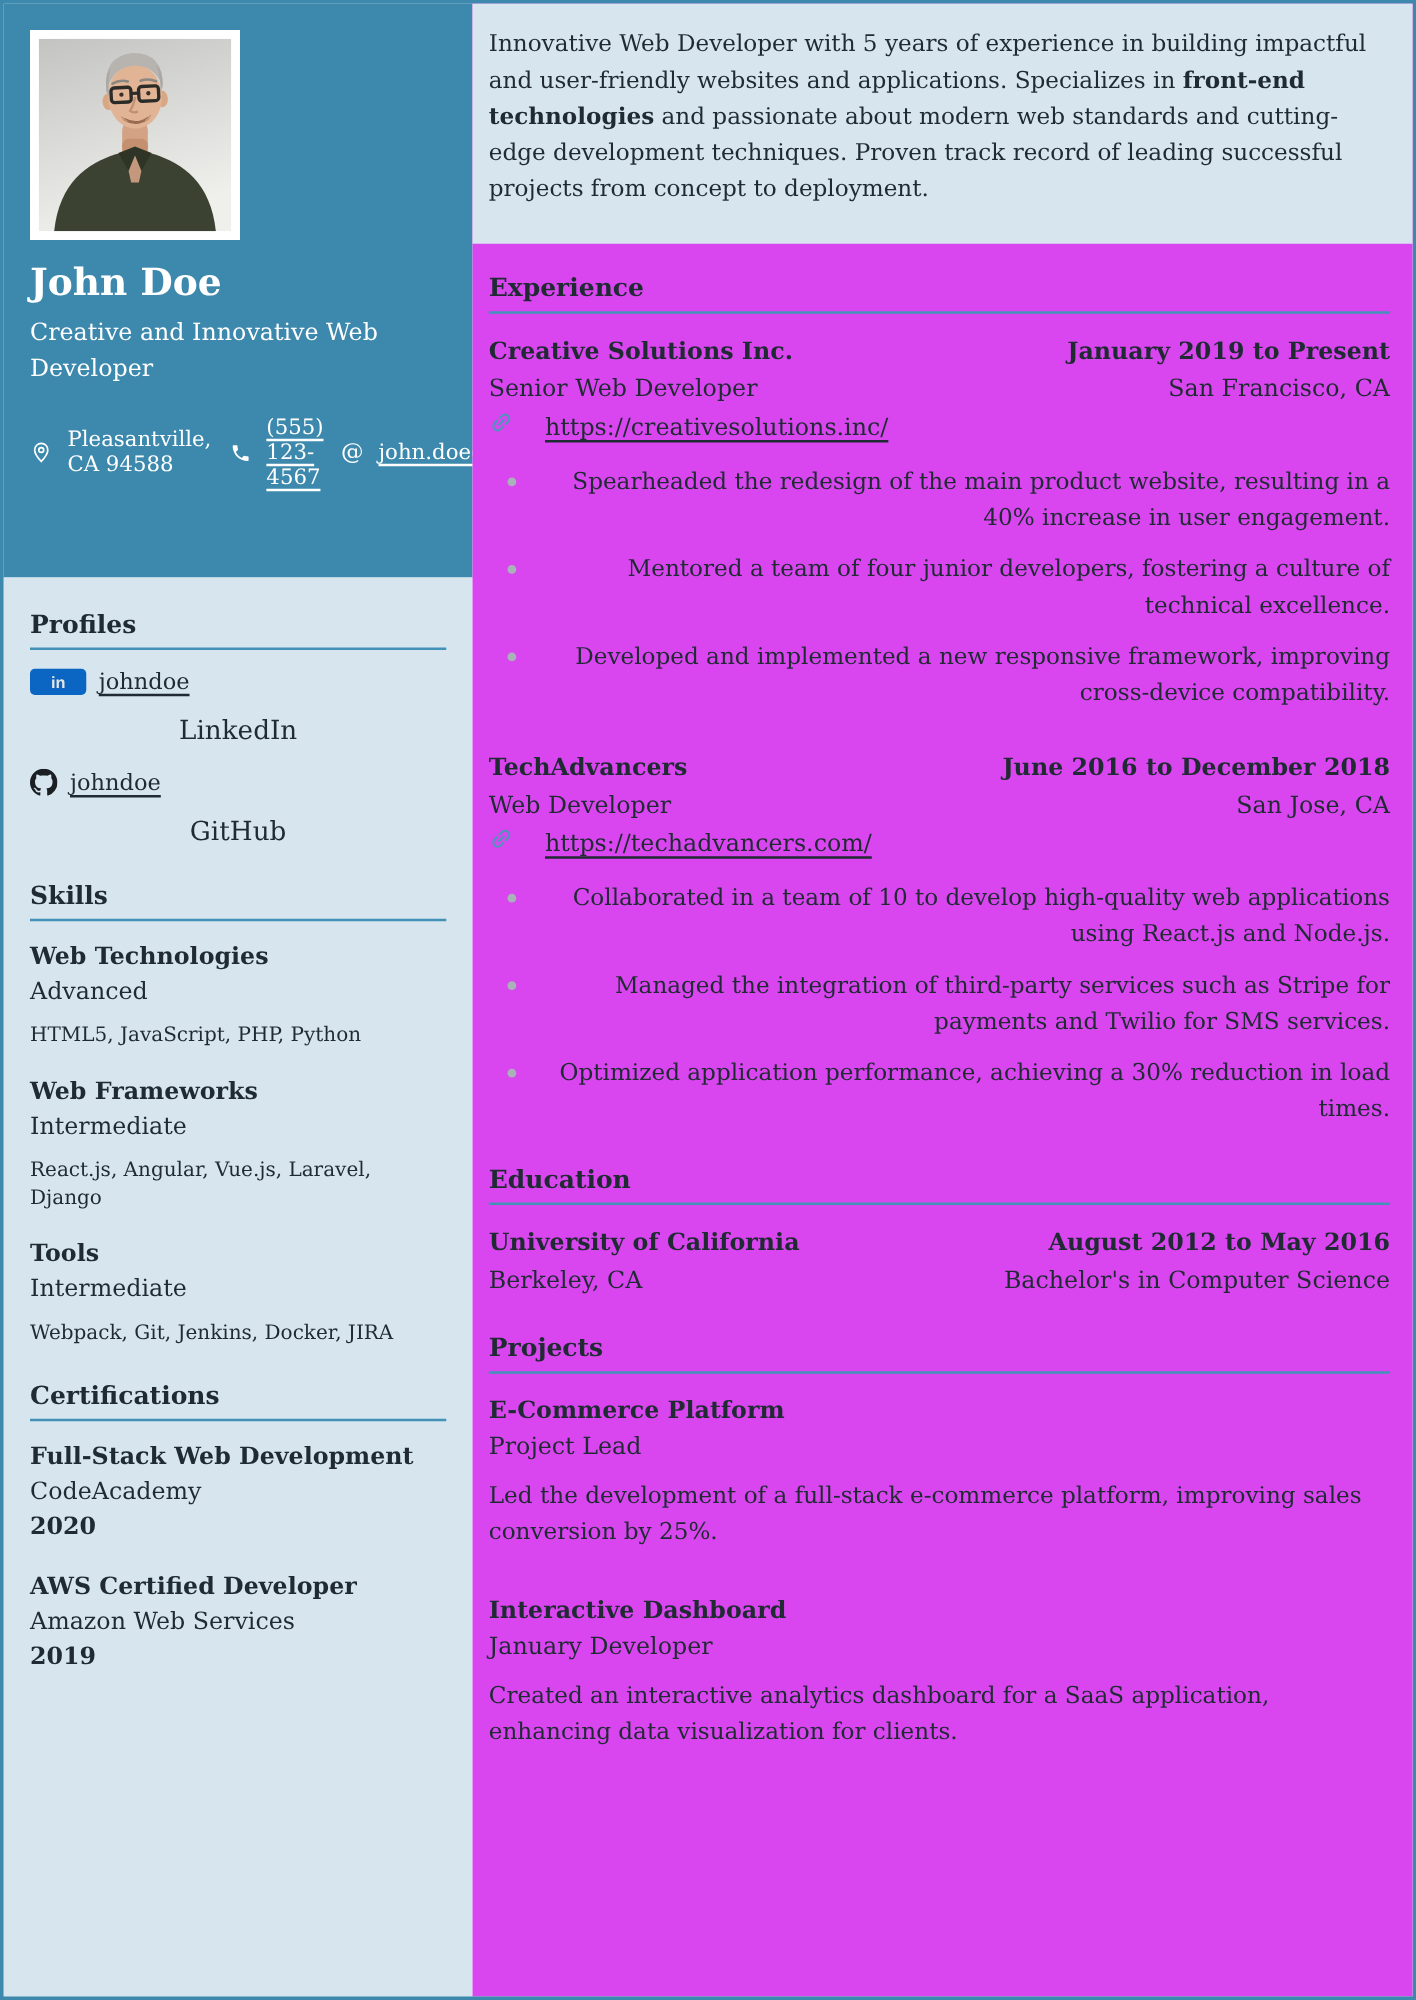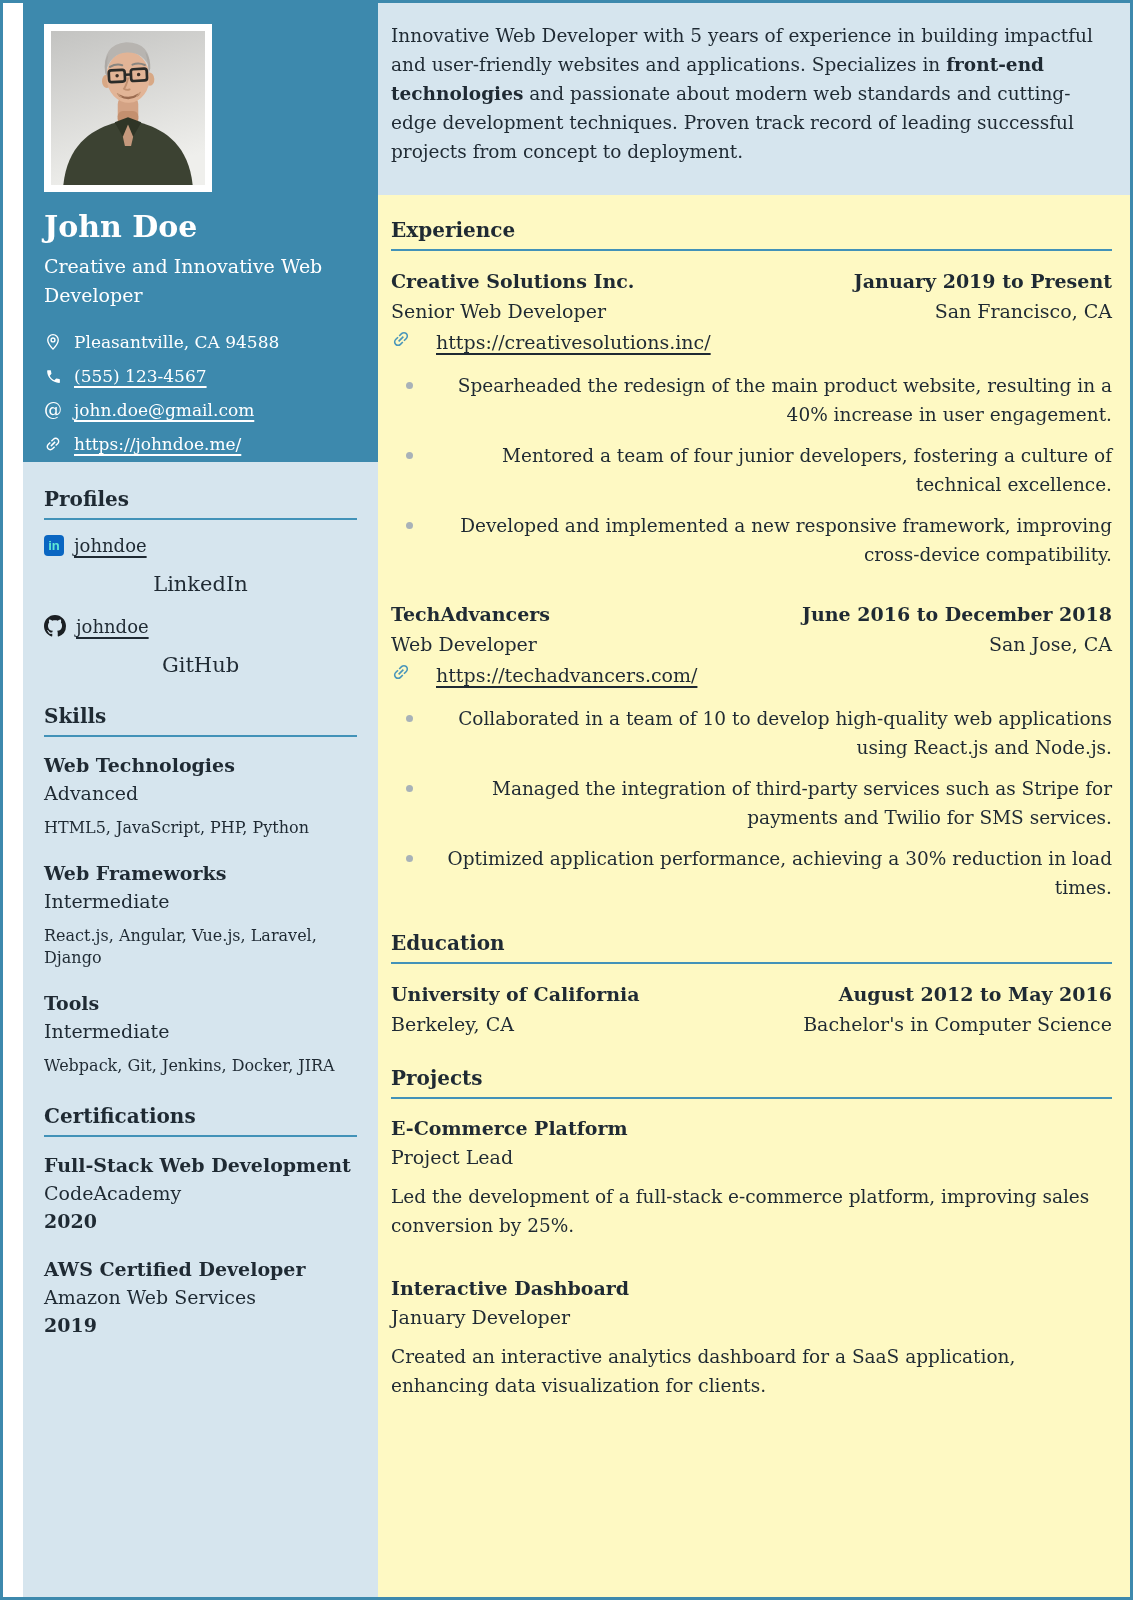--- a/index.html
+++ b/index.html
@@ -19,21 +19,21 @@
     background:#fff;
   }
   a{color:inherit;text-decoration:underline;text-underline-offset:4px;text-decoration-thickness:1.5px;cursor:pointer;}
   .page{
     width:1133px;height:1600px;
     border:3px solid var(--teal);
     display:flex;
     background:#fff;
   }
   
-  .sidebar{flex:0 0 375px;width:375px;display:flex;flex-direction:column;padding-left:20px;}
+  .sidebar{flex:0 0 375px;width:375px;display:flex;flex-direction:column;}
   .sidebar-top{
     background:var(--teal);
     color:#fff;
     height:459px;
     padding:21px 21px 0 21px;
     flex:0 0 auto;
   }
   .photo-frame{
     width:168px;height:168px;
     background:#fff;
@@ -44,21 +44,21 @@
     font-size:30px;line-height:38px;
     font-weight:700;
     margin:16px 0 6px 0;
   }
   .headline{
     font-size:19px;line-height:29px;
     max-width:322px;
   }
   .contact{
     margin-top:22px;
-    display:flex;flex-direction:column;gap:14px;
+    display:flex;gap:14px;
     font-size:17px;line-height:20px;
   }
   .contact-row{display:flex;align-items:center;gap:12px;}
   .cicon{flex:0 0 18px;width:18px;height:18px;display:inline-flex;align-items:center;justify-content:center;}
   .at-glyph{font-size:18px;line-height:18px;color:#fff;}
   .sidebar-bottom{
     background:var(--lightblue);
     flex:1;
     padding:14px 21px 20px 21px;
   }
@@ -66,37 +66,37 @@
   .side-section + .side-section{margin-top:26px;}
   .side-title,.main-title{
     font-size:20px;line-height:26px;font-weight:700;
     border-bottom:2px solid var(--teal-line);
     padding-bottom:6px;
     margin:0 0 15px 0;
   }
   .profile-item{margin-bottom:19px;}
   .profile-row{display:flex;align-items:center;gap:10px;font-size:18px;}
   .li-badge{
-    width:20px;height:21px;border-radius:4px;
-    background:#0a66c2;color:#5eead4;
+    width:45px;height:21px;border-radius:4px;
+    background:#0a66c2;color:#e5e5e5;
     font-family:"Liberation Sans",sans-serif;font-weight:700;font-size:13px;
     display:inline-flex;align-items:center;justify-content:center;
   }
   .gh-badge{width:22px;height:22px;display:inline-flex;}
   .network-label{font-size:21px;margin-top:16px;text-align:center;}
   .skill-item{margin-bottom:21px;}
   .skill-name{font-size:19px;font-weight:700;line-height:26px;}
   .skill-level{font-size:19px;line-height:26px;margin-top:2px;}
   .skill-keywords{font-size:16px;line-height:22px;margin-top:11px;}
   .cert-item{margin-bottom:21px;}
   .cert-name{font-size:19px;font-weight:700;line-height:27px;}
   .cert-issuer{font-size:19px;line-height:27px;margin-top:1px;}
   .cert-year{font-size:19px;font-weight:700;line-height:27px;margin-top:1px;}
   
-  .main{flex:1;display:flex;flex-direction:column;background:#fef9c3;}
+  .main{flex:1;display:flex;flex-direction:column;background:#d946ef;}
   .summary{
     background:var(--lightblue);
     height:192px;
     padding:18px 18px 0 13px;
     font-size:18.5px;line-height:29px;
   }
   .main-content{padding:0 18px 0 13px;}
   .main-section{margin-top:22px;}
   .row{display:flex;justify-content:space-between;align-items:flex-end;font-size:19px;line-height:30px;gap:37px;}
   .row .bold{font-weight:700;}

